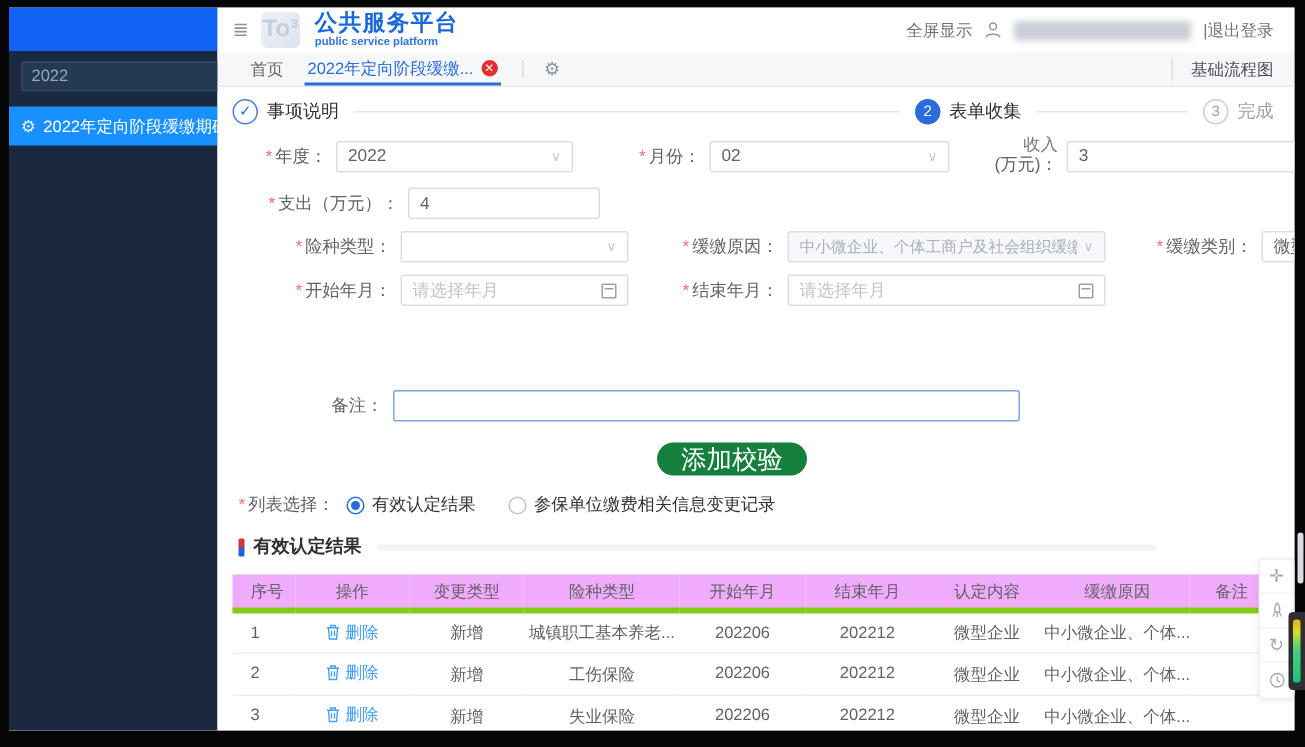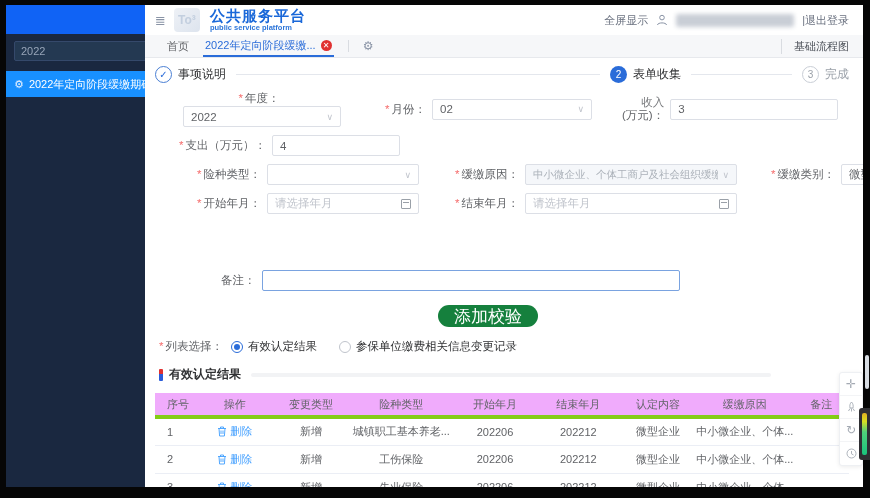--- a/index.html
+++ b/index.html
@@ -14,21 +14,21 @@
   .search-box { margin:7px 6px 6px 8px; display:flex; align-items:center; gap:6px; }
   .search-input { flex:1; height:20px; background:#243952; border:1px solid #35496b; color:#97a5b8; font-size:11px; padding:0 6px; outline:none; border-radius:2px; font-family:inherit; }
   .clear-x { color:#cfd6df; font-size:14px; cursor:pointer; line-height:1; }
   .menu-item { margin-top:4px; height:26px; background:#1890ff; color:#fff; font-size:11px; display:flex; align-items:center; gap:5px; padding:0 8px; cursor:pointer; white-space:nowrap; }
   .menu-gear { font-size:11px; color:#e8f2ff; }
 
   
   .main { flex:1; display:flex; flex-direction:column; position:relative; min-width:0; }
   header { height:30px; background:#fff; display:flex; align-items:center; padding:0 14px 0 10px; gap:8px; flex-shrink:0; }
   .collapse { color:#8a94a6; font-size:13px; cursor:pointer; }
-  .logo-mark { width:26px; height:24px; border-radius:4px; background:linear-gradient(135deg,#eef1f6,#dde4ee); color:#c3cfdf; font-size:12px; font-weight:bold; display:flex; align-items:center; justify-content:center; }
+  .logo-mark { width:26px; height:24px; border-radius:4px; background:linear-gradient(135deg,#eef1f6,#dde4ee); color:#c3cfdf; font-size:16px; font-weight:bold; display:flex; align-items:center; justify-content:center; }
   .titles { line-height:1.05; margin-left:2px; }
   .t1 { color:#1a68d9; font-weight:bold; font-size:15px; letter-spacing:1px; }
   .t2 { color:#2e76d9; font-size:7.5px; font-weight:bold; }
   .hspacer { flex:1; }
   .fullscreen { color:#6b7280; font-size:11px; cursor:pointer; }
   .person-icon { color:#8a94a6; font-size:12px; }
   .blur-user { width:118px; height:13px; background:#c9ced6; border-radius:2px; filter:blur(2px); }
   .logout { color:#6b7280; font-size:11px; cursor:pointer; white-space:nowrap; }
 
   .tabbar { height:23px; background:#f6f7f9; border-bottom:1px solid #e7e9ed; display:flex; align-items:center; padding:0 14px 0 22px; gap:14px; flex-shrink:0; }
@@ -165,21 +165,21 @@
             <span class="step-label">表单收集</span>
           </div>
           <div class="sline sline2"></div>
           <div class="step">
             <span class="circle c-pending">3</span>
             <span class="step-label pending">完成</span>
           </div>
         </div>
 
         <div class="form-row">
-          <div class="field" style="margin-left:22px;flex-direction:column;">
+          <div class="field" style="margin-left:22px;">
             <span class="flabel req">年度：</span>
             <div class="inp" style="width:158px; margin-left:6px;">
               <span class="val">2022</span>
               <span class="caret">∨</span>
             </div>
           </div>
           <div class="field" style="margin-left:44px;">
             <span class="flabel req">月份：</span>
             <div class="inp" style="width:160px; margin-left:6px;">
               <span class="val">02</span>

